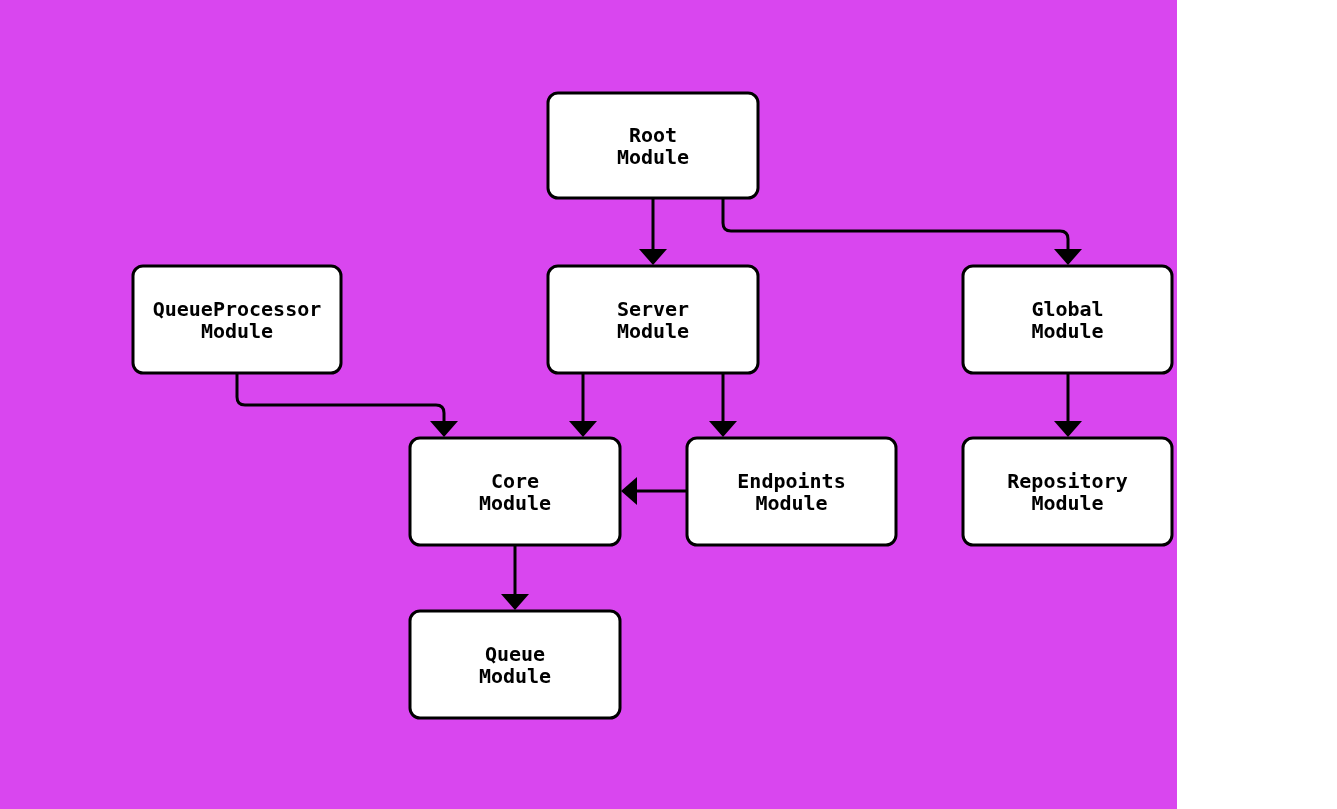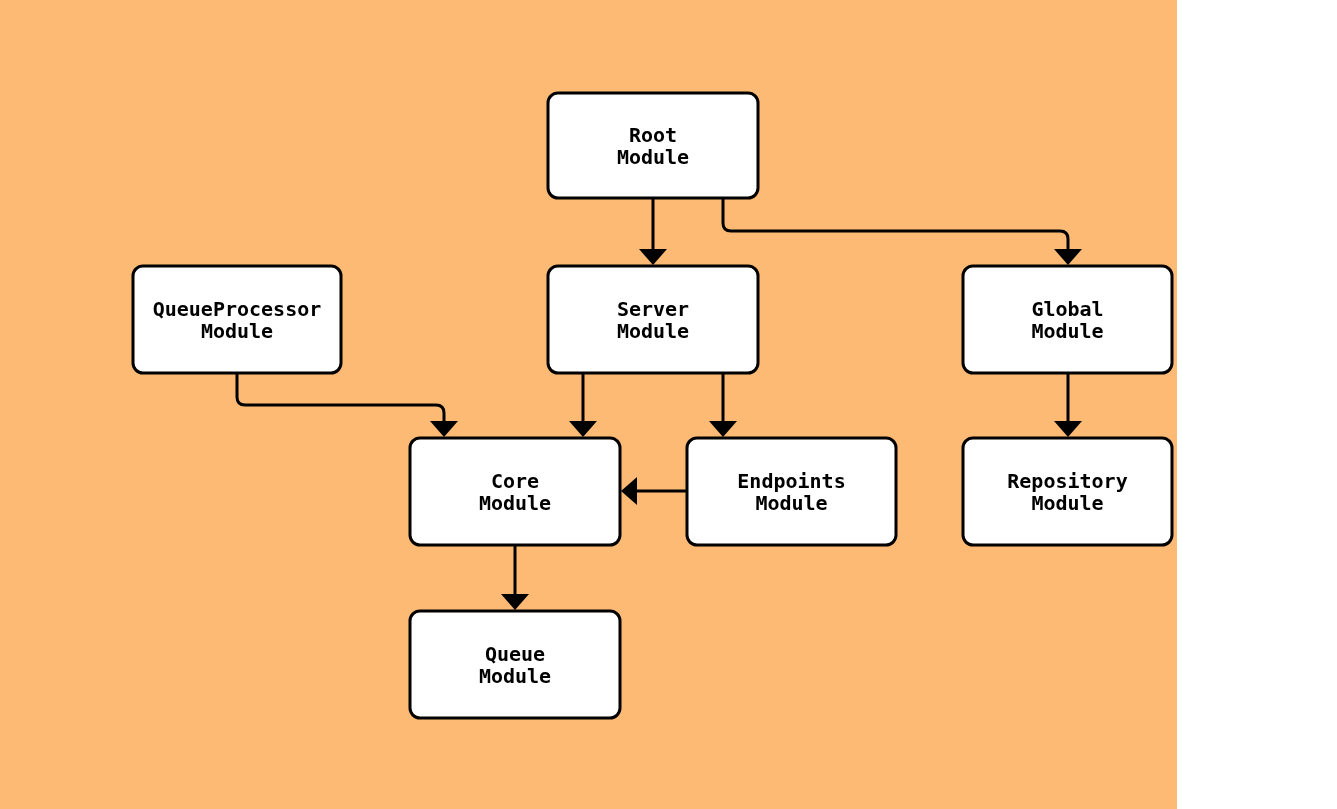--- a/index.html
+++ b/index.html
@@ -4,21 +4,21 @@
 <style>
   html, body {
     margin: 0;
     padding: 0;
     background: #ffffff;
   }
   .diagram-wrap {
     position: relative;
     width: 1177px;
     height: 809px;
-    background: #fdba74;
+    background: #d946ef;
     overflow: hidden;
   }
   svg {
     display: block;
   }
   .node-box {
     stroke-linejoin: round;
   }
   .node-label {
     font-family: "DejaVu Sans Mono", "Liberation Mono", monospace;

